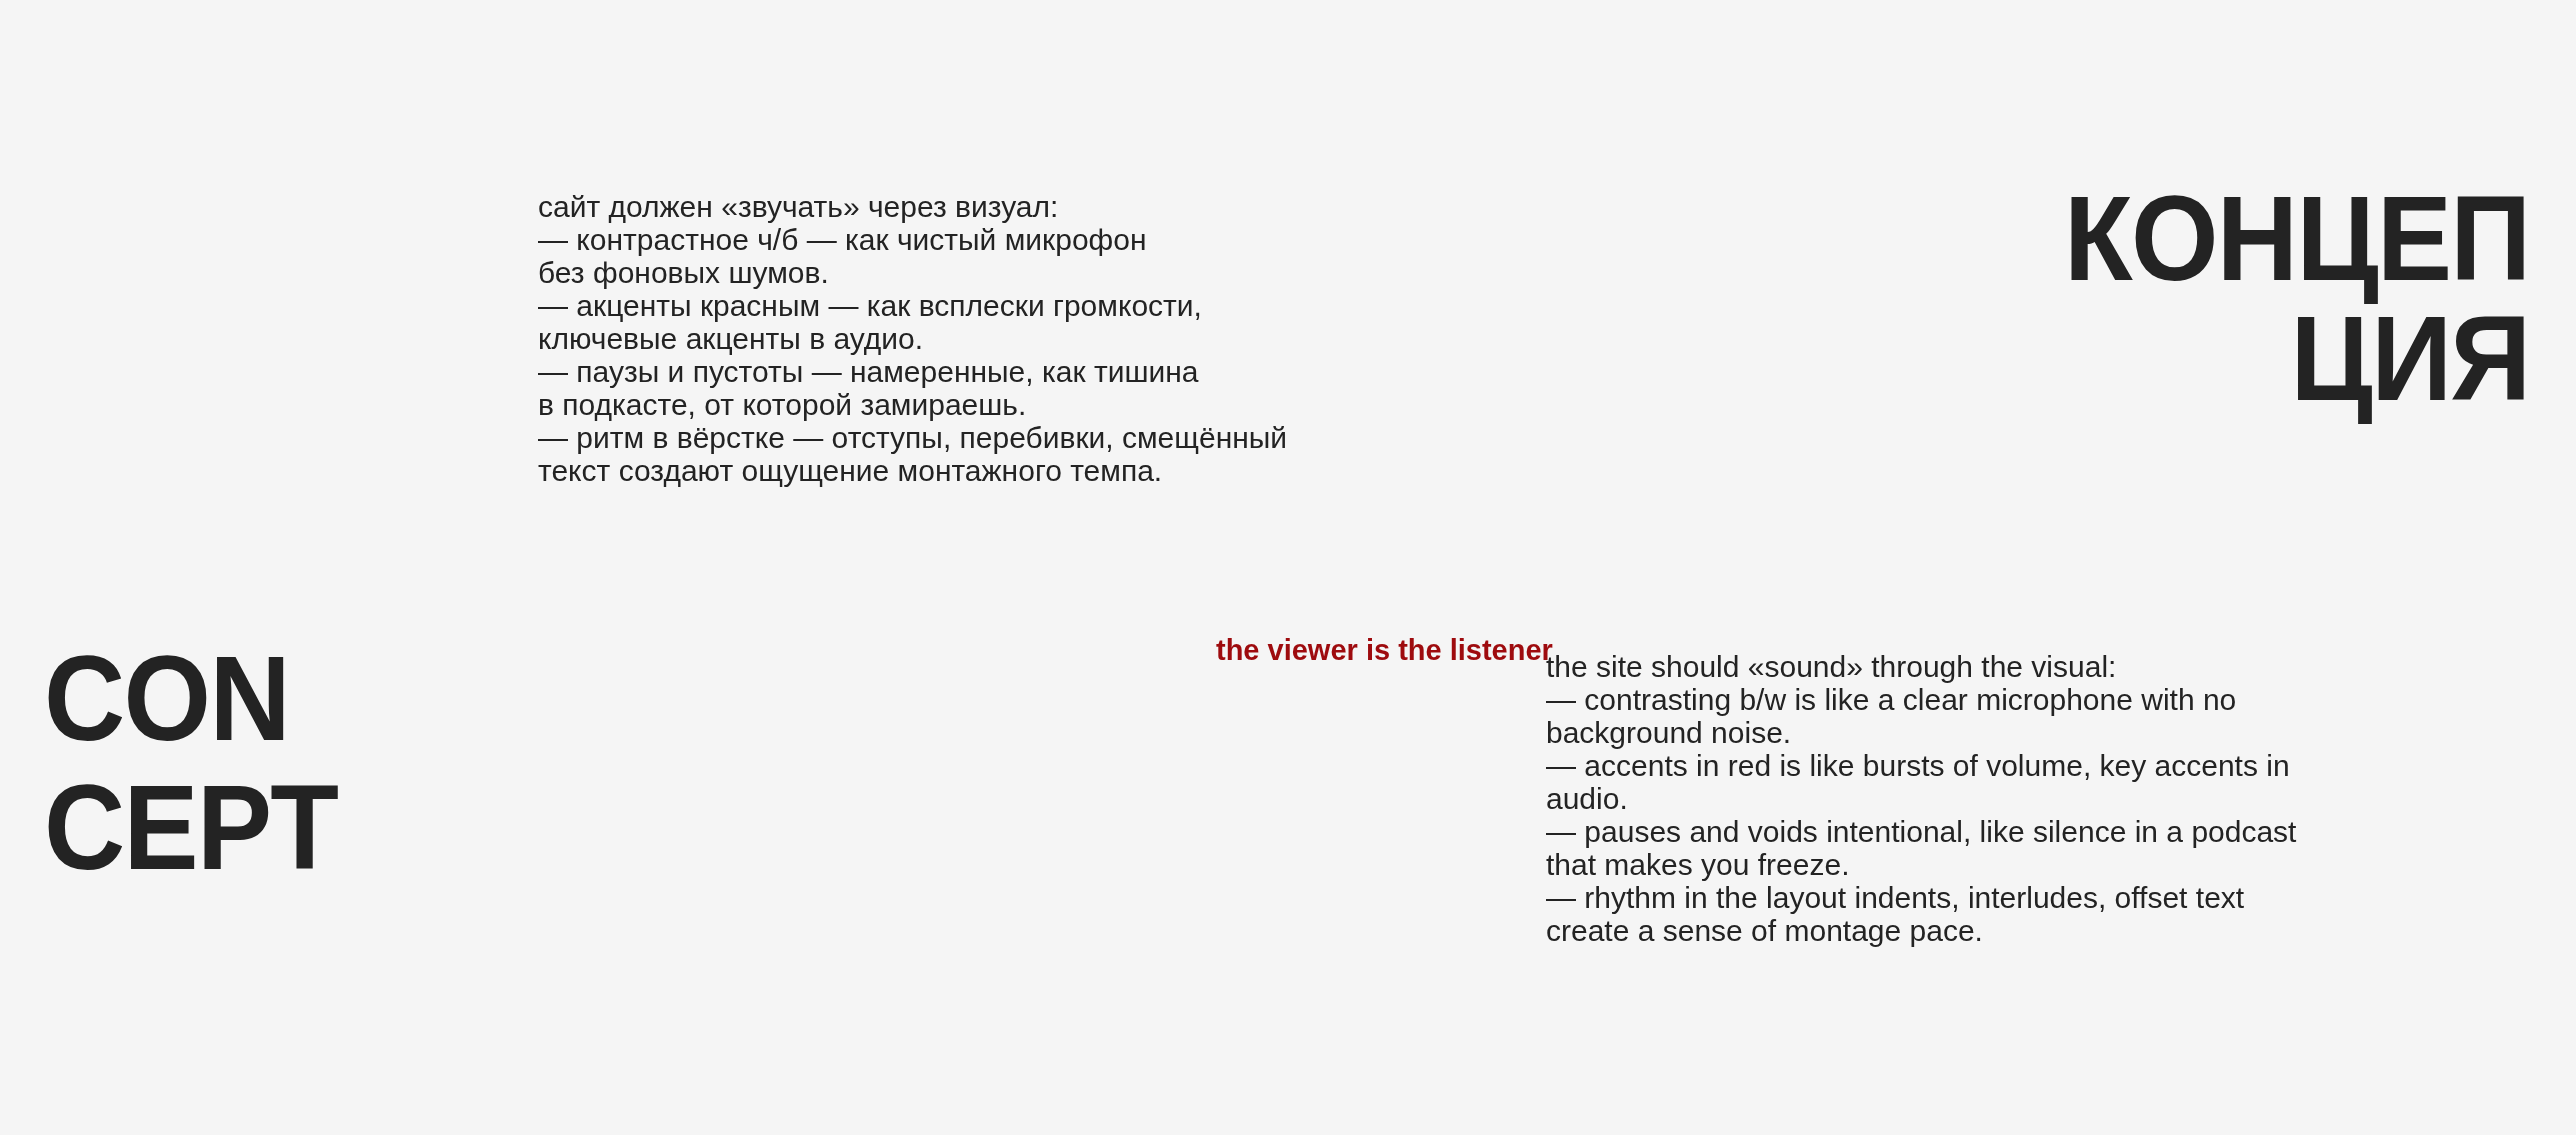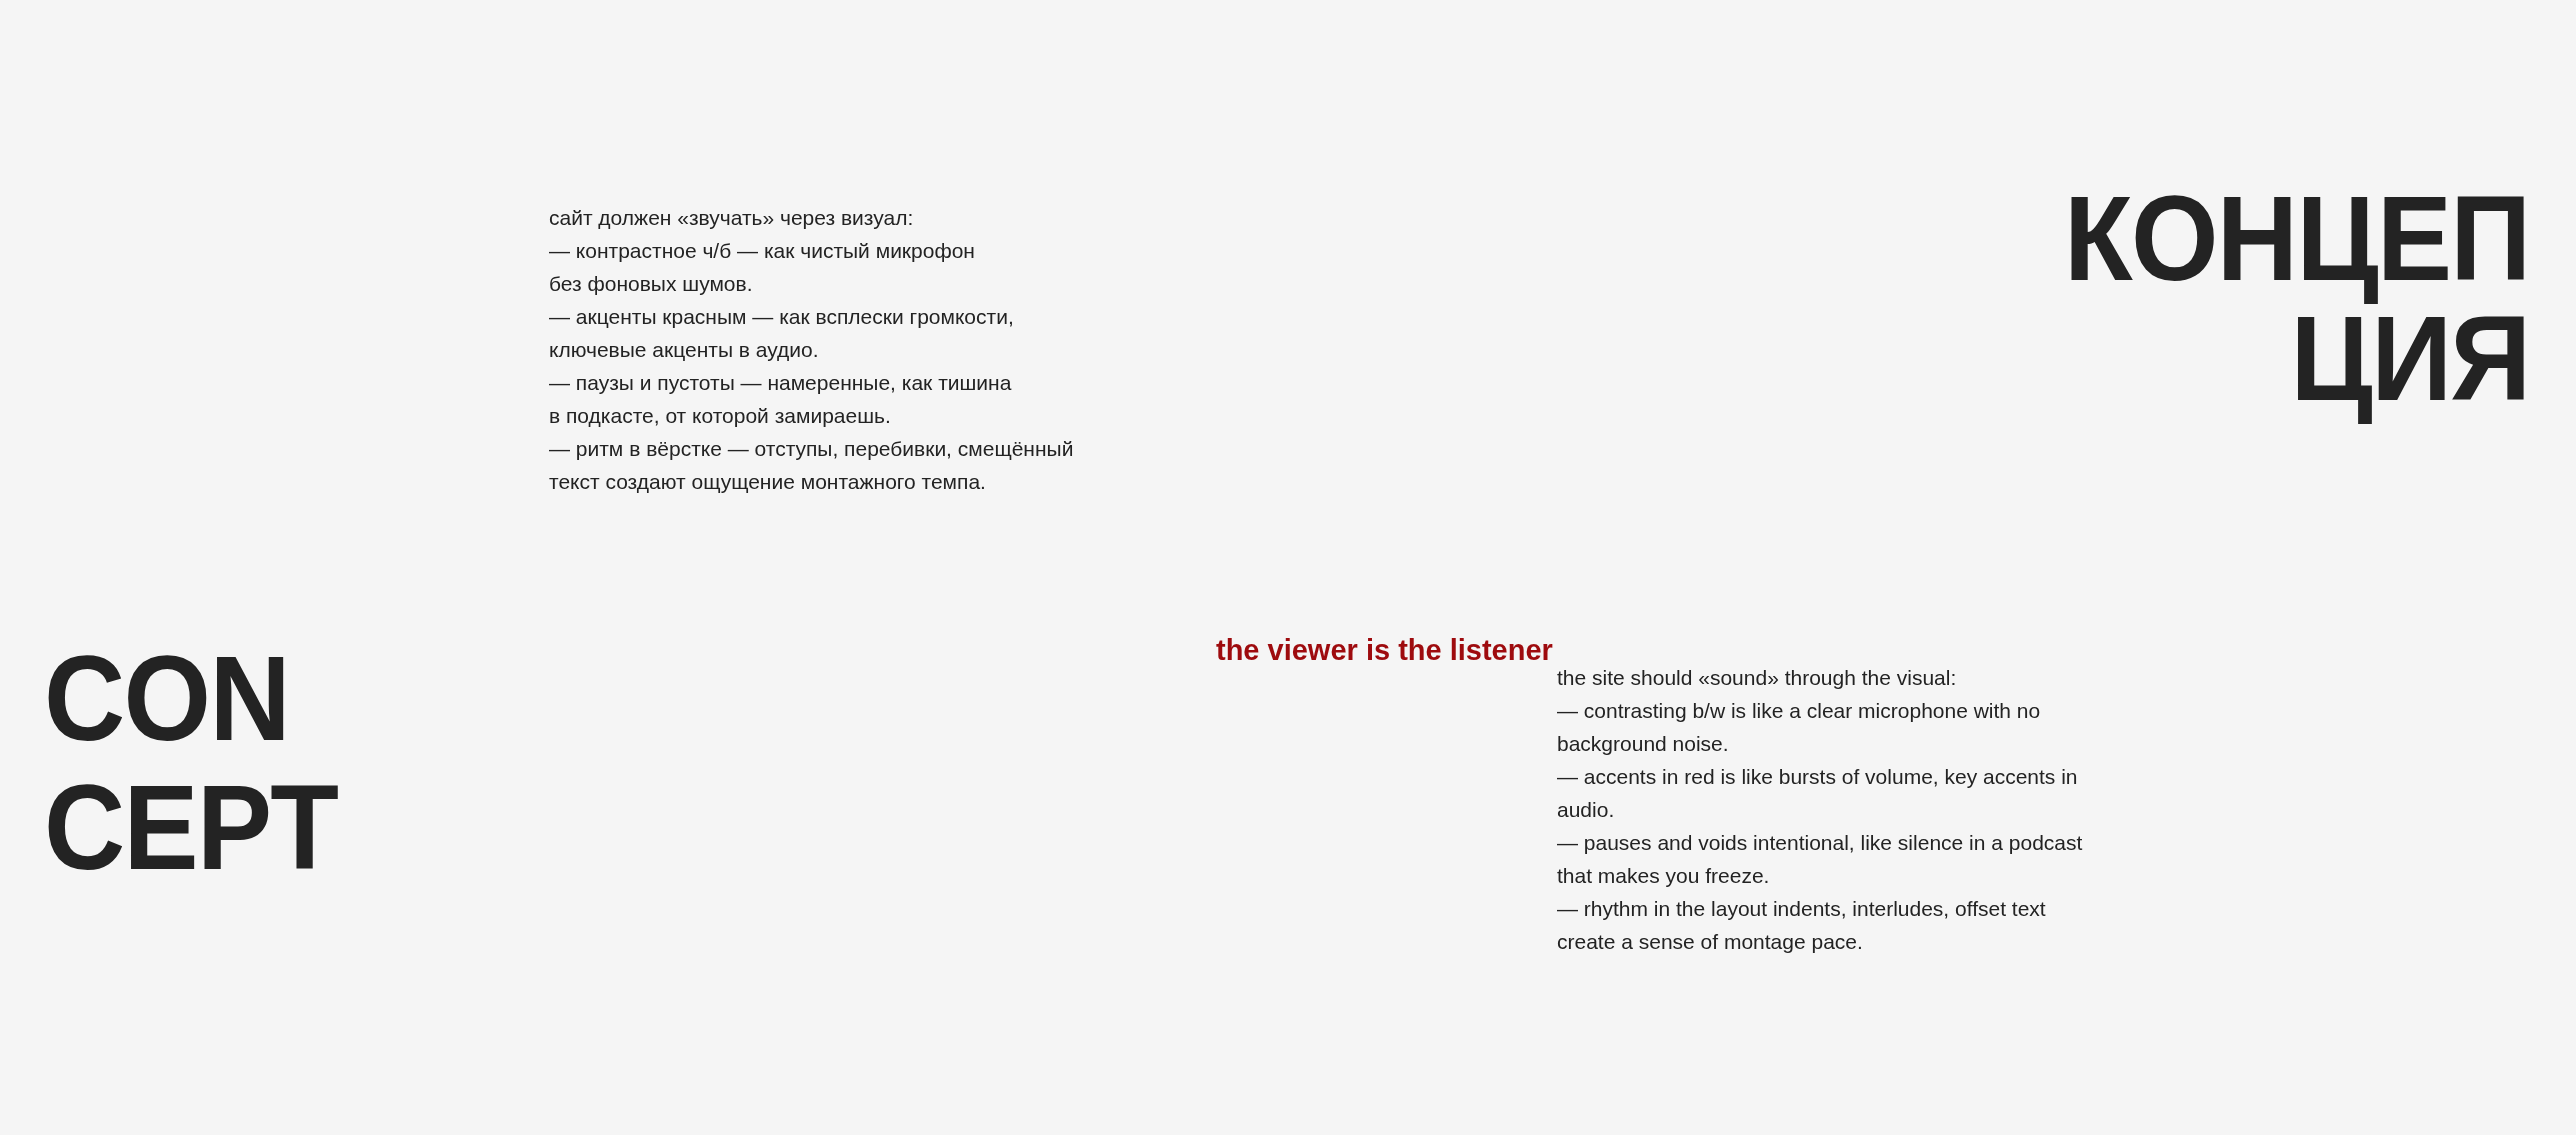--- a/index.html
+++ b/index.html
@@ -37,22 +37,22 @@
   .title-en {
     top: 634px;
     left: 44px;
     text-align: left;
     line-height: 129px;
     transform: scaleX(0.93);
     transform-origin: top left;
   }
   .body-text {
     position: absolute;
-    margin: 11px;
-    font-size: 21px;
+    margin: 0;
+    font-size: 30px;
     line-height: 33px;
     white-space: pre-line;
     color: var(--text, #242424);
   }
   .ru-body {
     left: 538px;
     top: 190px;
   }
   .en-body {
     left: 1546px;

